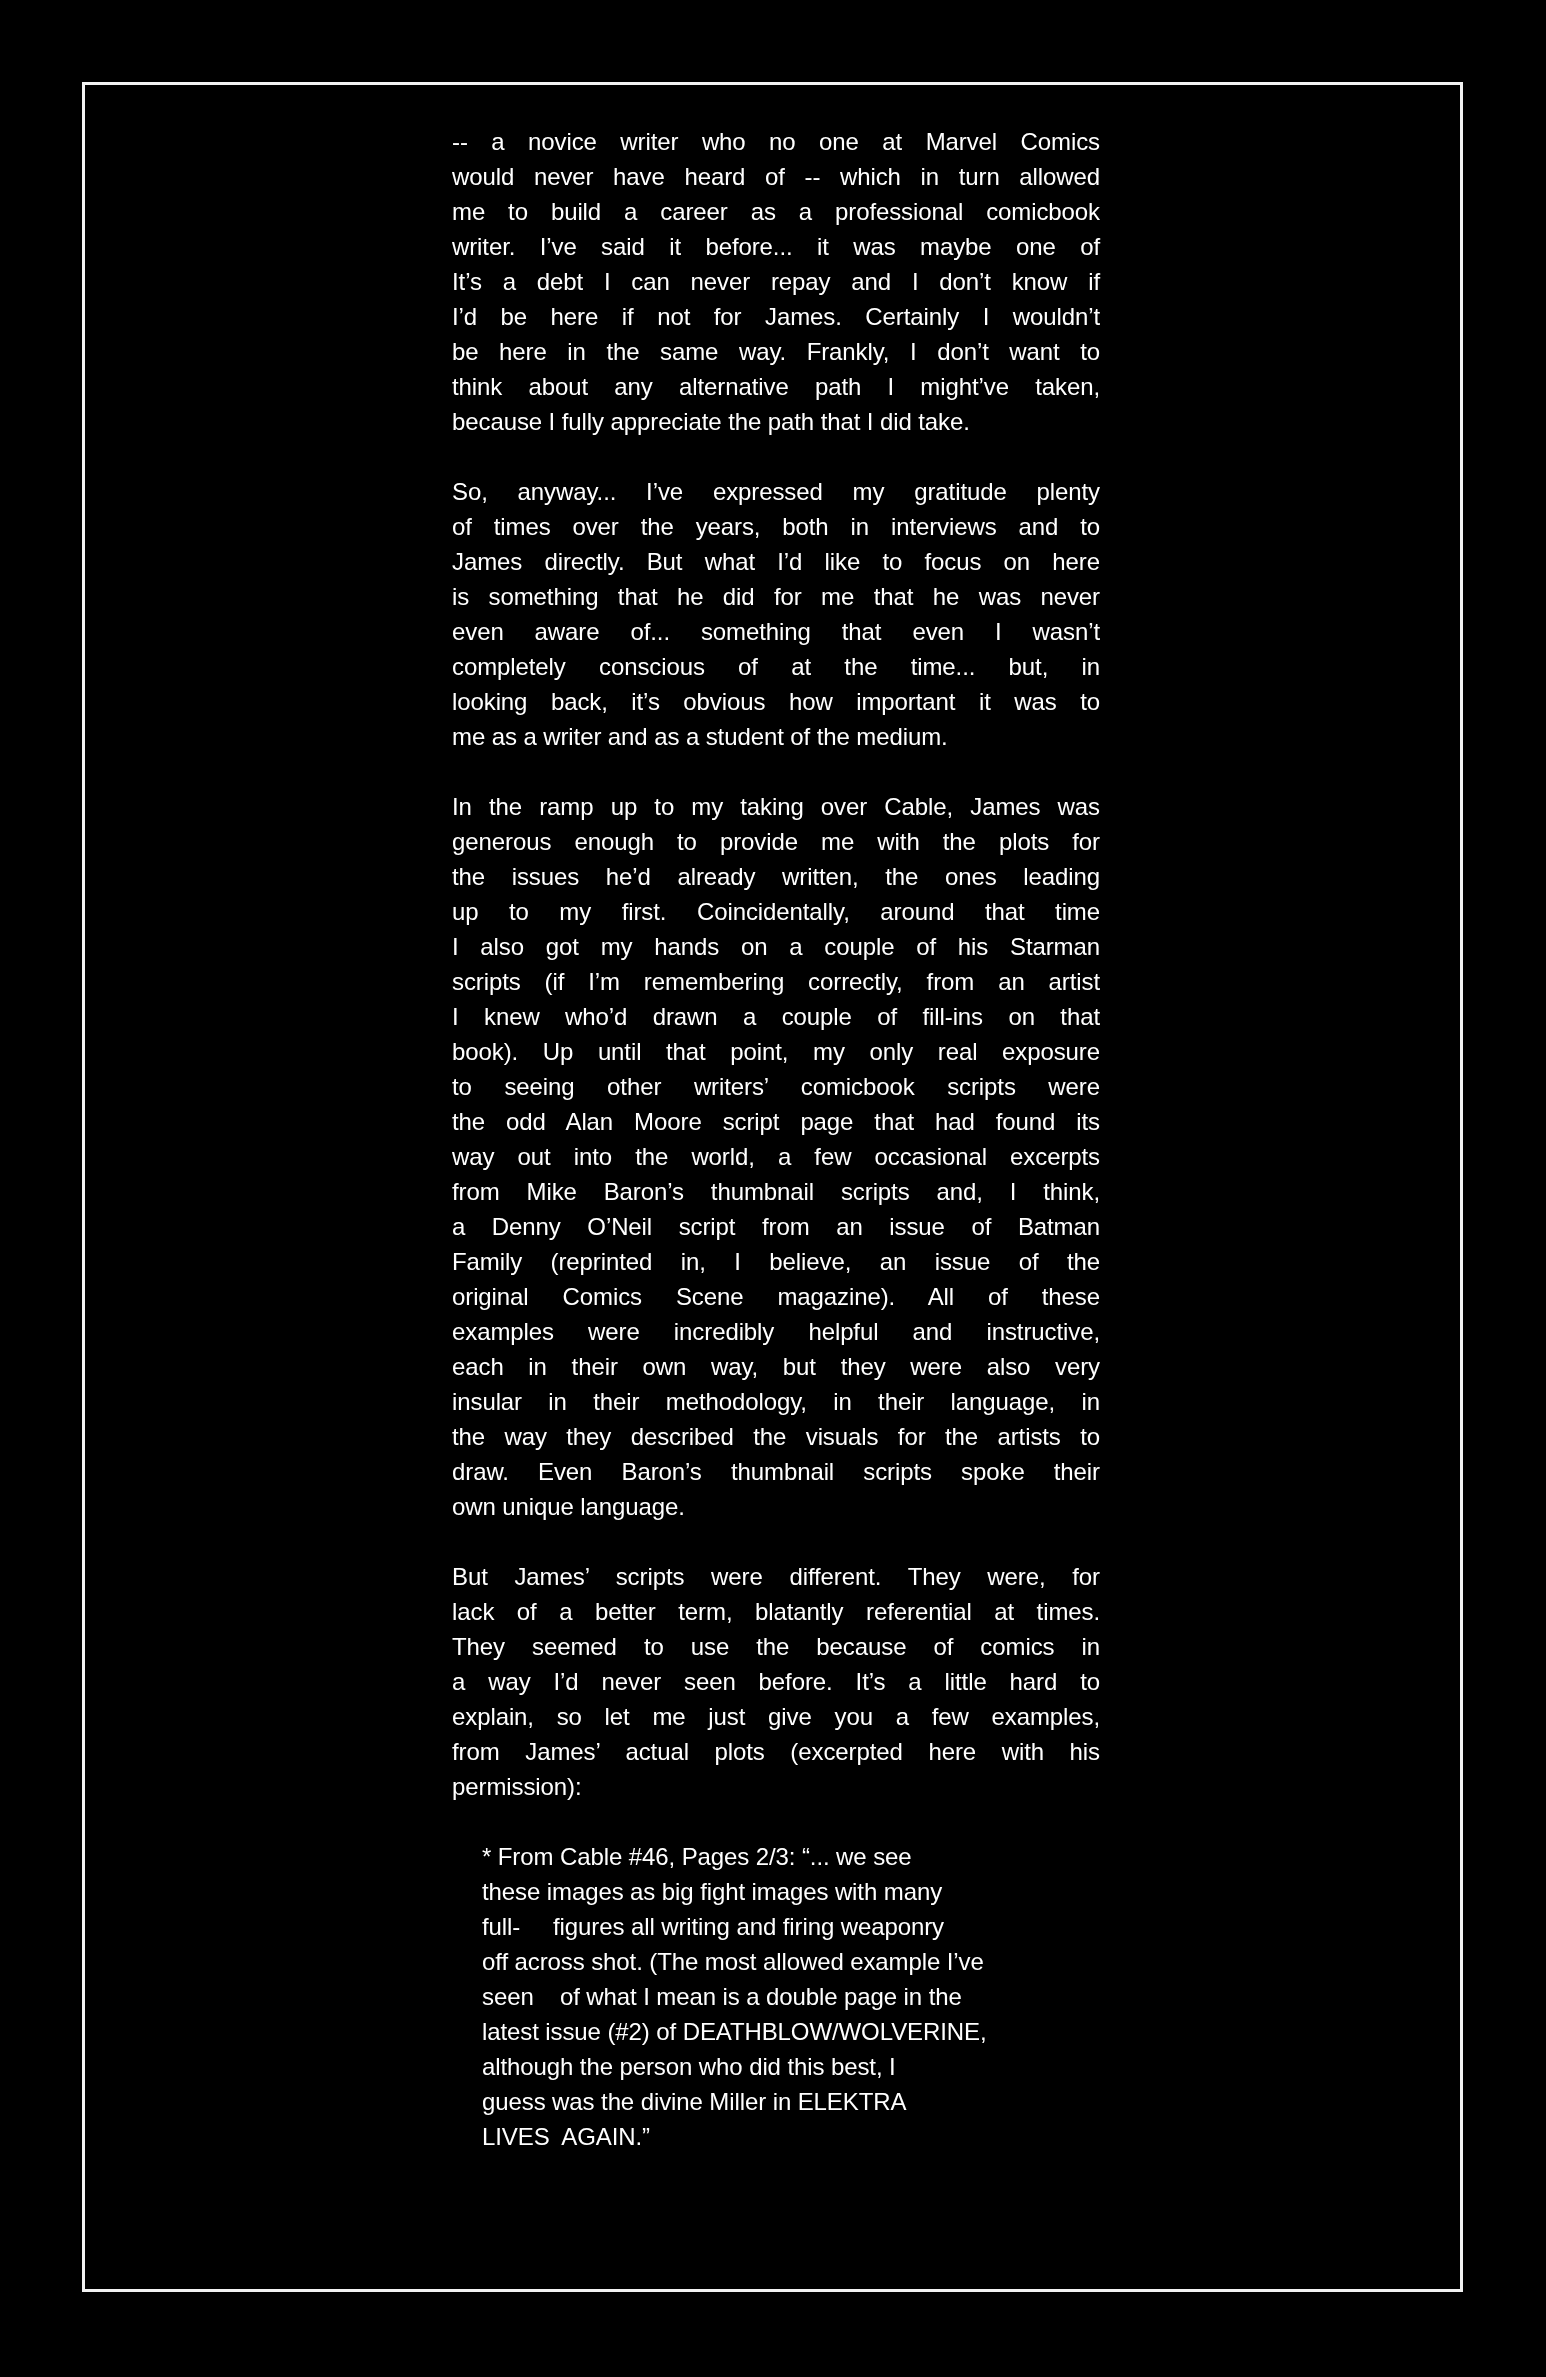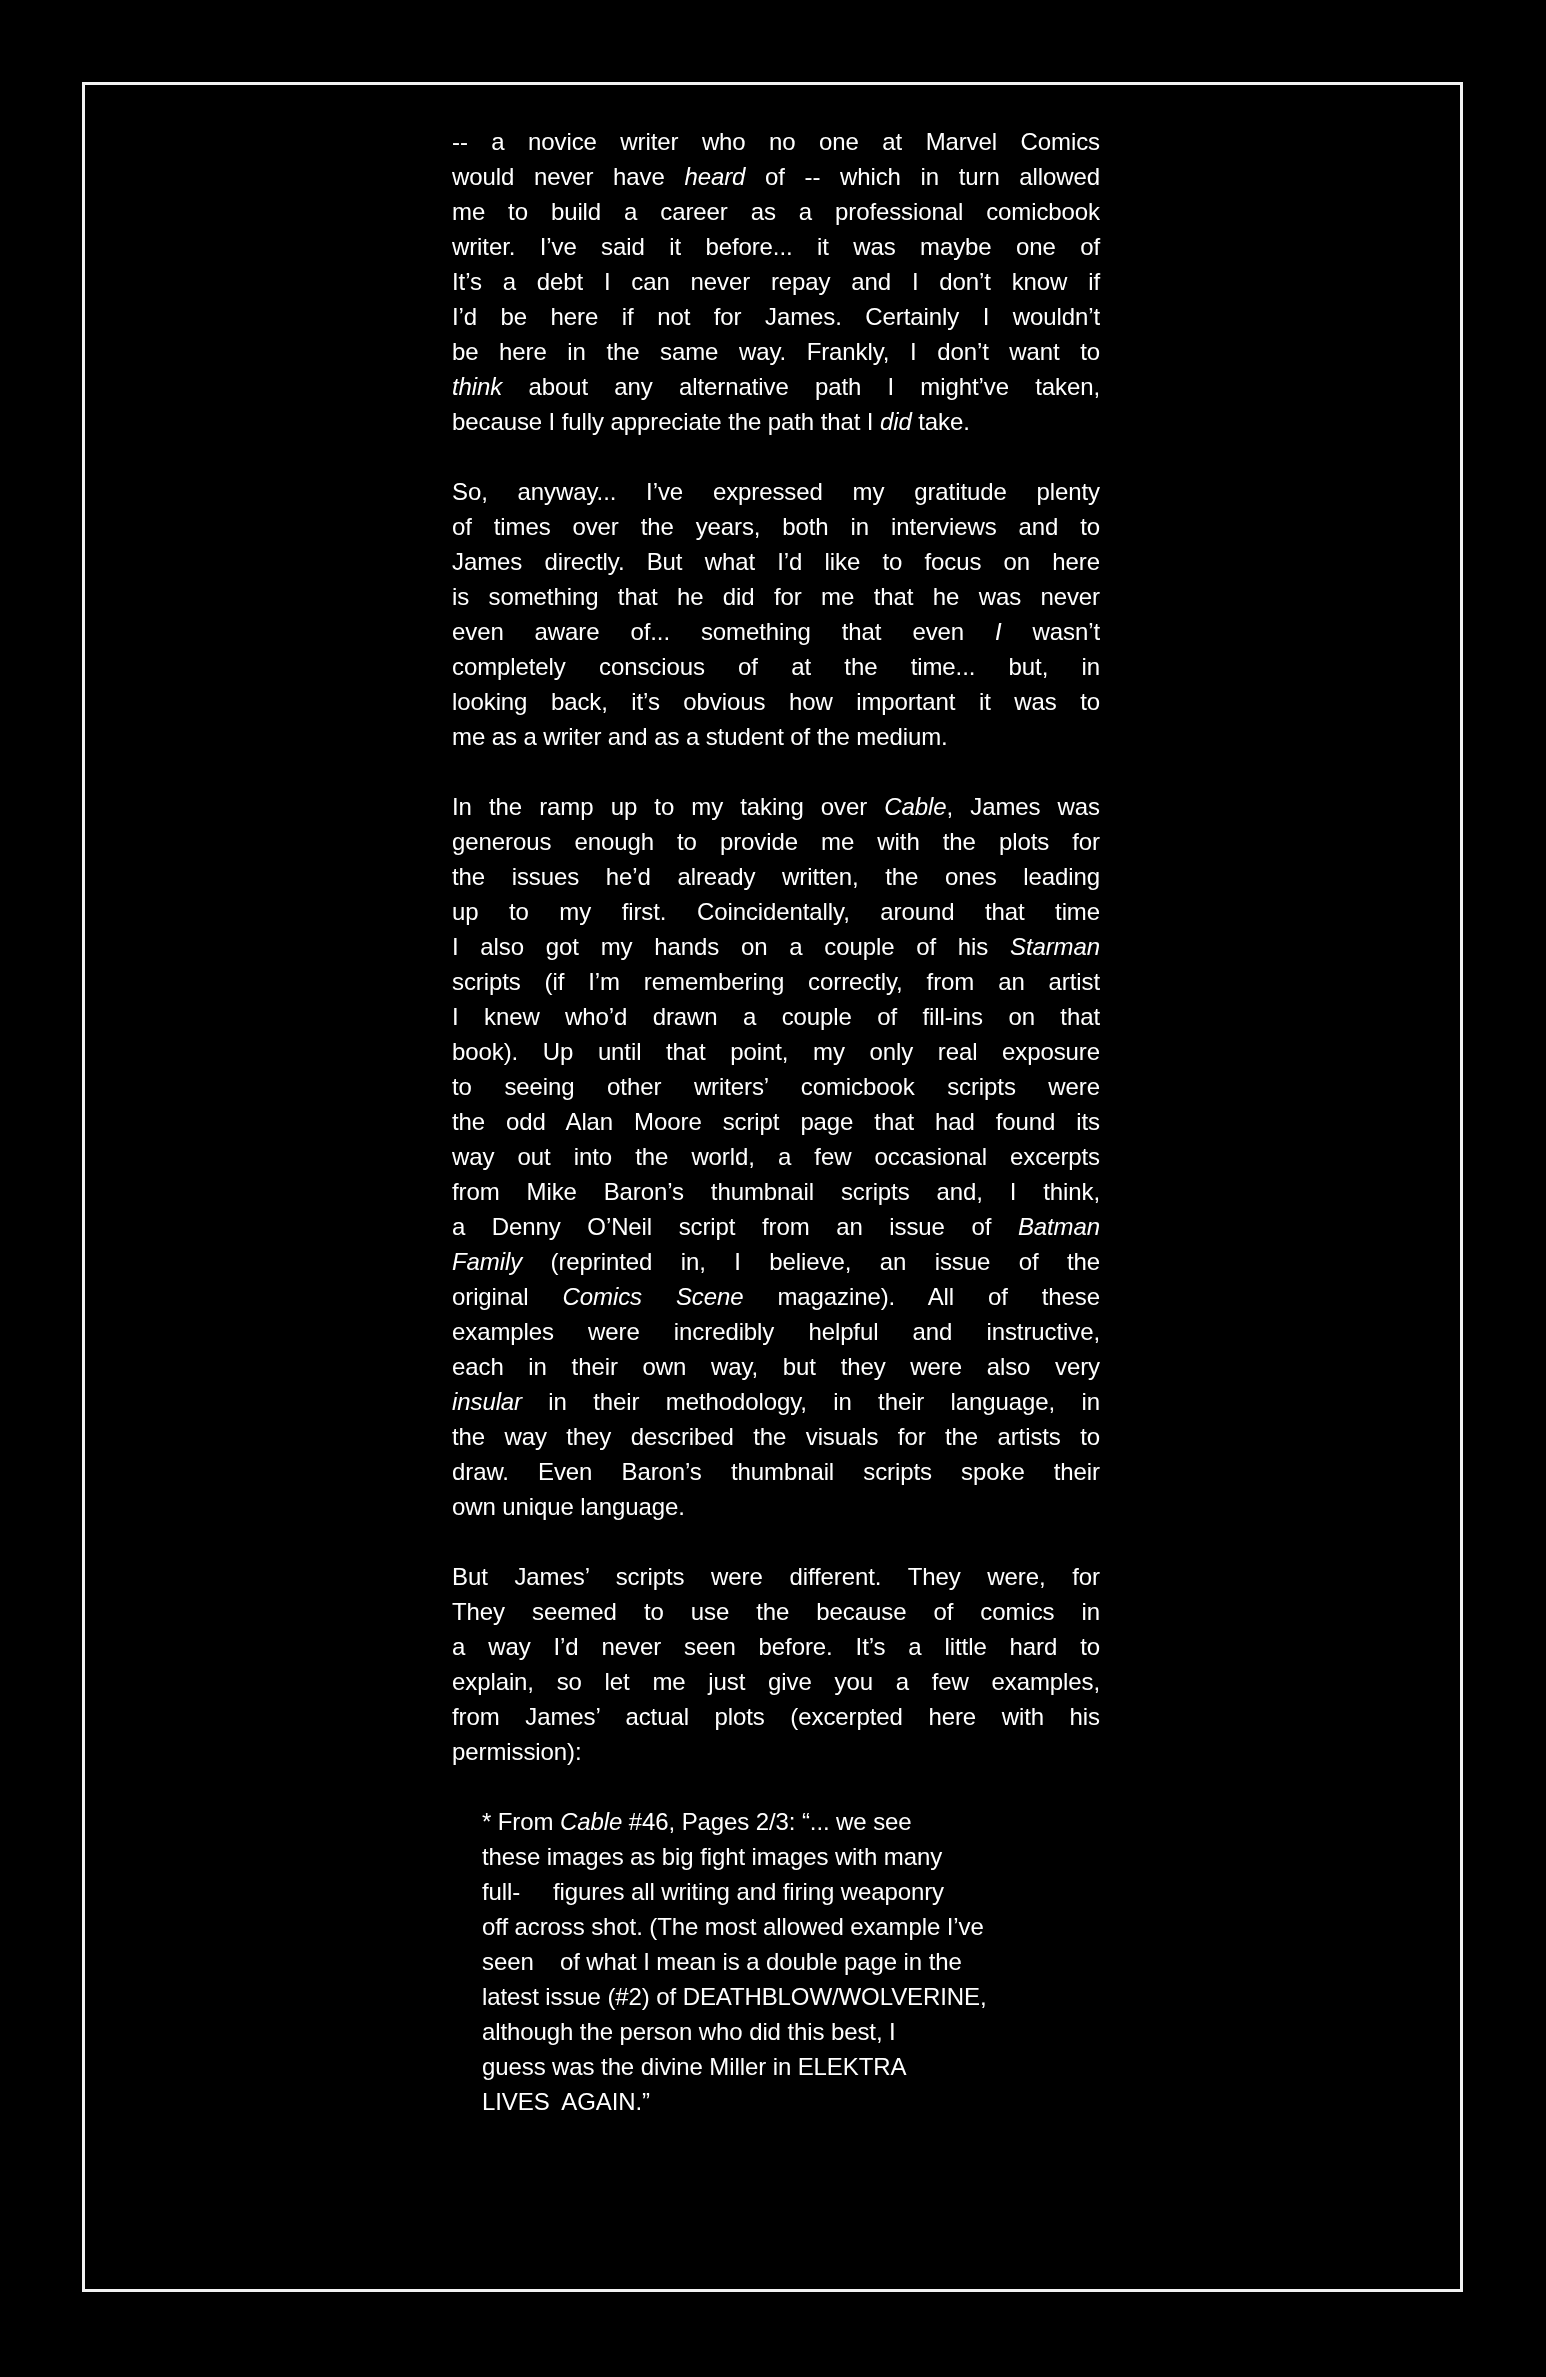--- a/index.html
+++ b/index.html
@@ -50,21 +50,20 @@
   }
   .quote-block {
     margin-left: 30px;
   }
   .quote-block .line {
     text-align: center;
     text-align-last: left;
     white-space: pre;
   }
   .seg.italic {
-    font-style: italic;
   }
 </style>
 </head>
 <body>
 
 <div class="page-frame">
 </div>
 
 <div class="text-column">
   <div id="paragraphs">
@@ -107,20 +106,21 @@
         <div class="line"><span class="seg">original </span><span class="seg italic">Comics Scene</span><span class="seg"> magazine). All of these</span></div>
         <div class="line"><span class="seg">examples were incredibly helpful and instructive,</span></div>
         <div class="line"><span class="seg">each in their own way, but they were also very</span></div>
         <div class="line"><span class="seg italic">insular</span><span class="seg"> in their methodology, in their language, in</span></div>
         <div class="line"><span class="seg">the way they described the visuals for the artists to</span></div>
         <div class="line"><span class="seg">draw. Even Baron’s thumbnail scripts spoke their</span></div>
         <div class="line last"><span class="seg">own unique language.</span></div>
       </div>
       <div class="paragraph">
         <div class="line"><span class="seg">But James’ scripts were different. They were, for</span></div>
+        <div class="line"><span class="seg">lack of a better term, blatantly referential at times.</span></div>
         <div class="line"><span class="seg">They seemed to use the because of comics in</span></div>
         <div class="line"><span class="seg">a way I’d never seen before. It’s a little hard to</span></div>
         <div class="line"><span class="seg">explain, so let me just give you a few examples,</span></div>
         <div class="line"><span class="seg">from James’ actual plots (excerpted here with his</span></div>
         <div class="line last"><span class="seg">permission):</span></div>
       </div>
     </div>
   <div id="quote" class="quote-block">
       <div class="line"><span class="seg">* From </span><span class="seg italic">Cable</span><span class="seg"> #46, Pages 2/3: “... we see</span></div>
       <div class="line"><span class="seg">these images as big fight images with many</span></div>

